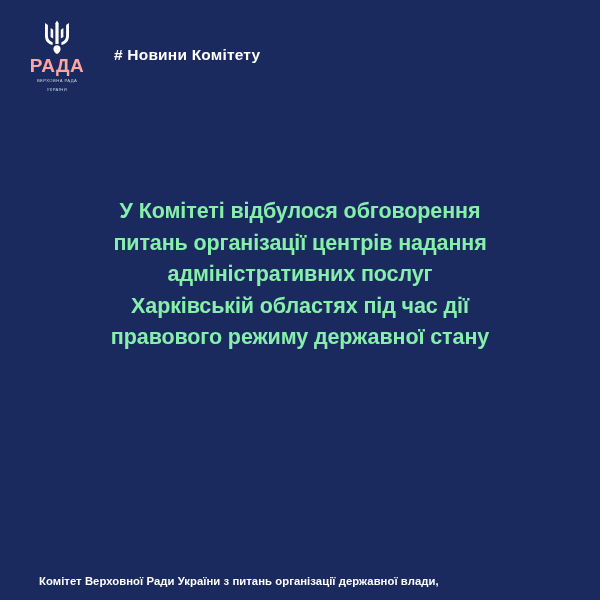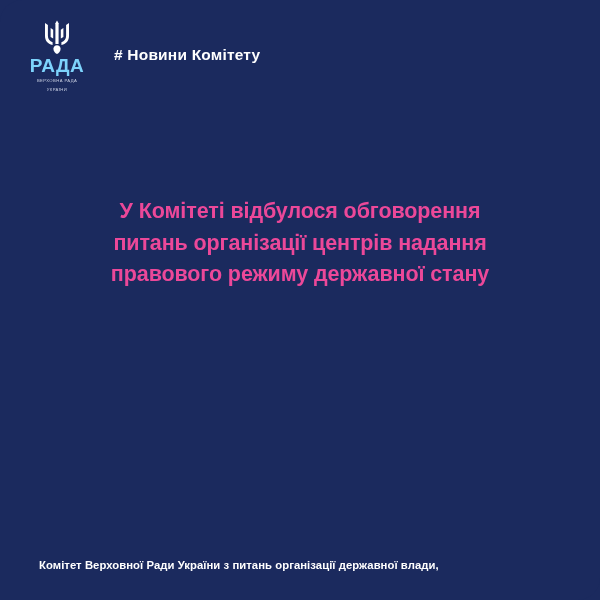--- a/index.html
+++ b/index.html
@@ -59,21 +59,21 @@
     padding-top: 2px;
   }
 
   .trident {
     width: 30px;
     height: 34px;
     display: block;
   }
 
   .logo-word {
-    color: #7dd3fc;
+    color: #fca5a5;
     font-size: 19px;
     font-weight: 700;
     letter-spacing: 0.5px;
     line-height: 1;
     margin-top: 2px;
   }
 
   .logo-sub {
     color: #c9cfe2;
     font-size: 4.2px;
@@ -94,34 +94,34 @@
     white-space: nowrap;
   }
 
   
   .headline {
     position: absolute;
     left: 34px;
     right: 34px;
     top: 196px;
     text-align: center;
-    color: #ec4899;
+    color: #86efac;
     font-size: 21.5px;
     font-weight: 700;
     line-height: 1.47;
     letter-spacing: -0.1px;
   }
   .headline .line { display: block; white-space: nowrap; }
 
   
   .footer {
     position: absolute;
     left: 22px;
     right: 22px;
-    bottom: 26px;
+    bottom: 10px;
     display: flex;
     align-items: flex-end;
   }
 
   .footer-bar {
     width: 4px;
     background: #ffffff;
     flex: 0 0 4px;
     border-radius: 1px;
   }
@@ -157,20 +157,22 @@
         <div class="logo-word">РАДА</div>
         <div class="logo-sub">ВЕРХОВНА РАДА</div>
         <div class="logo-sub">УКРАЇНИ</div>
       </div>
       <div class="hashtag"># Новини Комітету</div>
     </div>
 
     <div class="headline">
       <span class="line">У Комітеті відбулося обговорення</span>
       <span class="line">питань організації центрів надання</span>
+      <span class="line">адміністративних послуг</span>
+      <span class="line">Харківській областях під час дії</span>
       <span class="line">правового режиму державної стану</span>
     </div>
 
     <div class="footer">
       <div class="footer-bar"></div>
       <div class="footer-text">
         <span class="line">Комітет Верховної Ради України з питань організації державної влади,</span>
       </div>
     </div>
 

